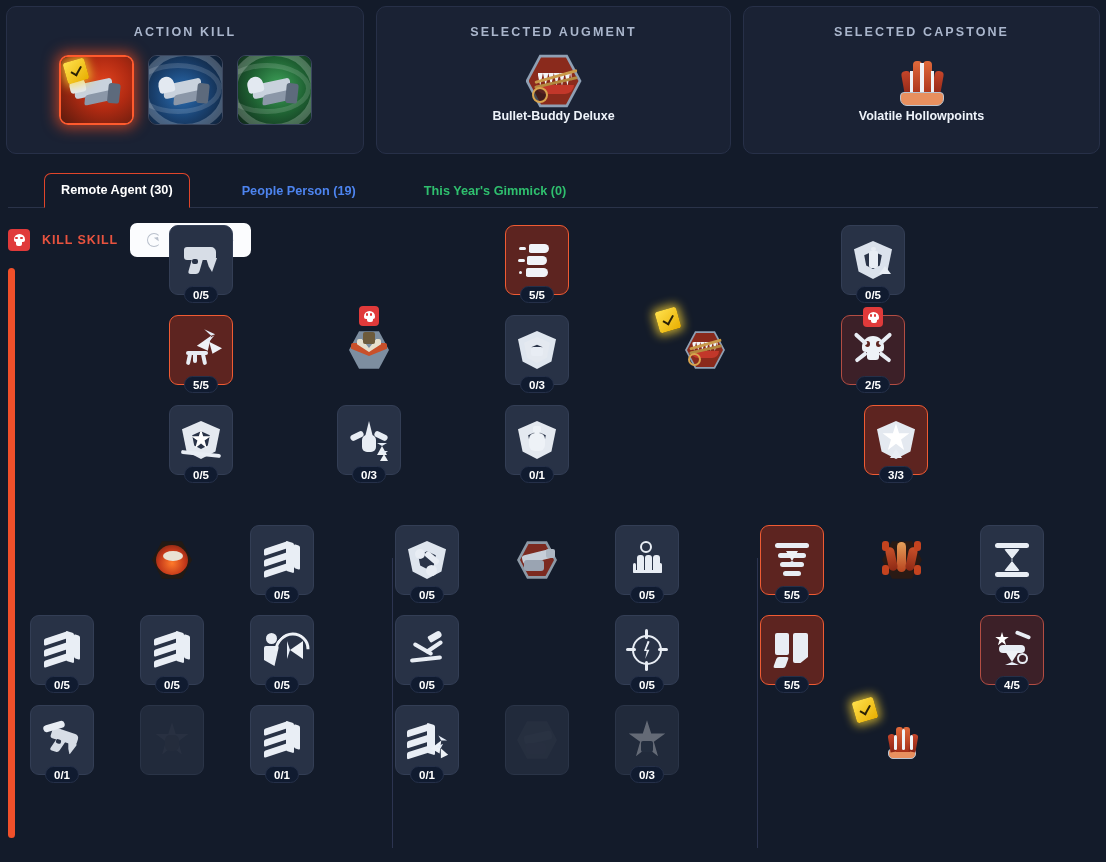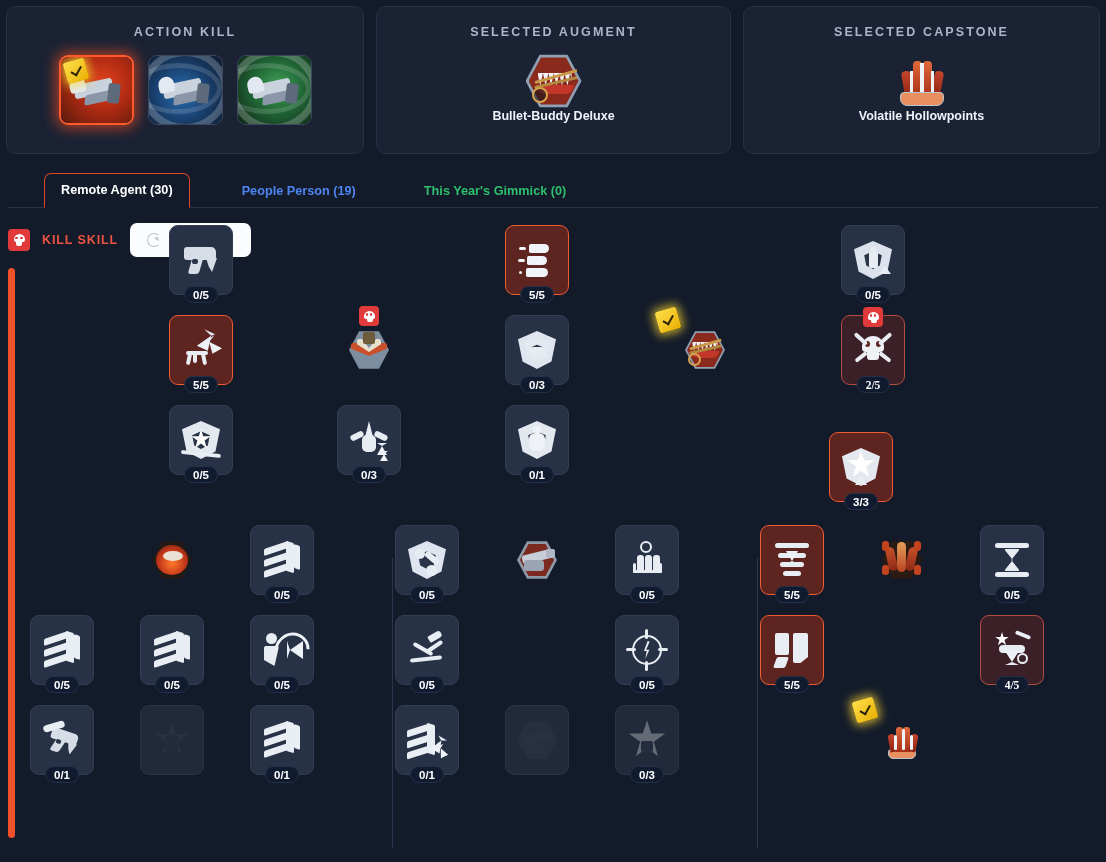--- a/index.html
+++ b/index.html
@@ -158,21 +158,21 @@
   }
   .divider { position: absolute; width: 1px; background: #2c3450; }
 
   .node {
     position: absolute; width: 64px; height: 70px;
     border-radius: 9px; display: flex; align-items: center; justify-content: center;
     cursor: pointer;
   }
   .node.normal { background: #283246; border: 1px solid #333e55; }
   .node.ranked { background: #5d2420; border: 1.6px solid #ef5b33; }
-  .node.partial { background: #3c2028; border: 1.6px solid #b34d43; font-family: Liberation Serif, serif; }
+  .node.partial { background: #3c2028; border: 1.6px solid #b34d43; }
   .node.nobox { background: none; border: none; }
   .node.faded { background: #212a3b; border: 1px solid #2a3447; }
   .node.faded .glyph { opacity: .30; }
 
   .rank {
     position: absolute; bottom: -9px; left: 50%; transform: translateX(-50%);
     background: #101b30; border: 1px solid #253049; color: #fff;
     font-size: 11.5px; font-weight: bold; border-radius: 9px; padding: 1.5px 8px;
     white-space: nowrap; z-index: 4;
   }
@@ -448,21 +448,21 @@
         <div class="g-bar" style="left:26px;top:26px;width:14px;height:3.6px;transform:rotate(38deg)"></div>
       </div>
       <div class="ks-badge">
         <span class="skull">
           <i class="l"></i>
           <i class="r"></i>
         </span>
       </div>
       <div class="rank">2/5</div>
     </div>
-    <div class="node ranked" style="left: 829px; top: 145px; margin-top: 27px;">
+    <div class="node ranked" style="left: 864px; top: 145px;">
       <div class="glyph">
         <div class="g-shield"></div>
         <div class="g-star" style="width:28px;height:28px;top:44%"></div>
         <div class="arrow-up" style="left:15px;top:30px"></div>
       </div>
       <div class="rank">3/3</div>
     </div>
     <div class="node nobox" style="left: 140px; top: 265px;">
       <div class="glyph">
         <div class="hexfill" style="background:#221a14"></div>

